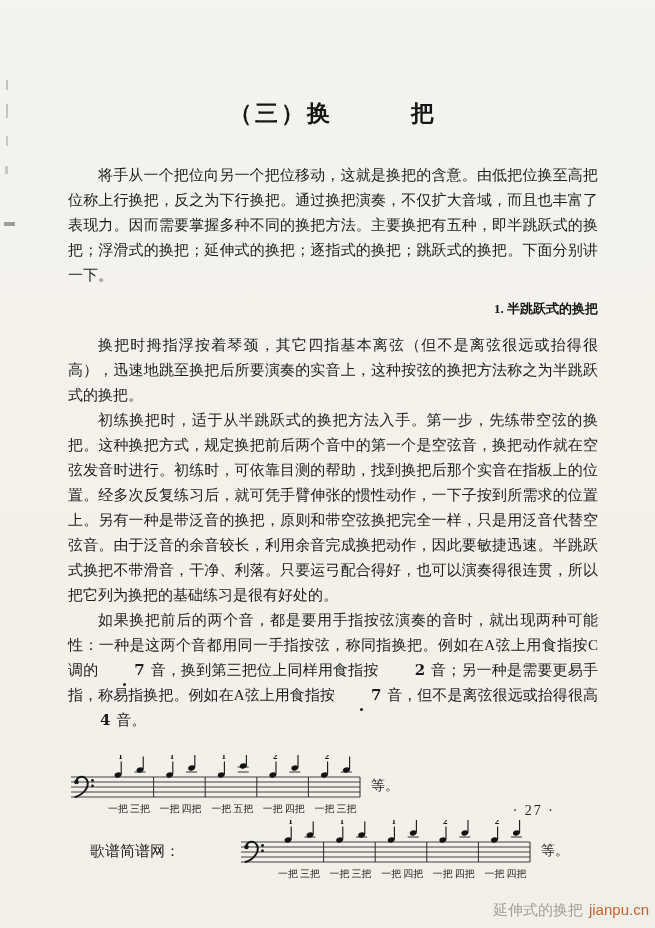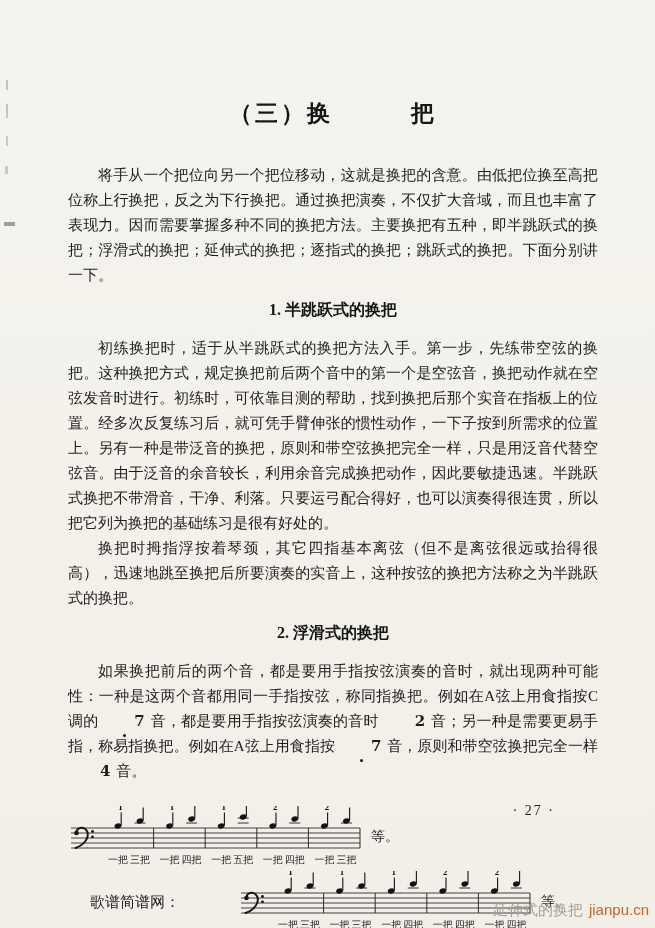--- a/index.html
+++ b/index.html
@@ -11,21 +11,21 @@
     font-family:"Liberation Serif","DejaVu Serif",serif;
     color:#1f1f1f;
     overflow:hidden;
   }
   .content{position:absolute;left:68px;top:98px;width:530px;}
   h1.title{
     font-size:23px;font-weight:bold;text-align:center;
     letter-spacing:3px;margin:0 0 34px 0;color:#161616;
   }
   h2.sec{
-    font-size:16px;font-weight:bold;text-align:center;
+    font-size:13px;font-weight:bold;text-align:right;
     margin:12px 0 15px 0;color:#141414;
   }
   p.body{
     font-size:15px;line-height:25px;margin:0;
     text-align:justify;color:#1c1c1c;
   }
   p.indent{text-indent:2em;}
   .jp{
     font-weight:bold;padding:0 2px;display:inline-block;
     font-family:"DejaVu Serif",serif;position:relative;
@@ -64,26 +64,25 @@
   <div class="artifact" style="left:4px;top:222px;width:11px;height:4px;opacity:.55;"></div>
 
   <div class="content">
 
     <h1 class="title">（三）换　　　把</h1>
 
     <p class="body indent">将手从一个把位向另一个把位移动，这就是换把的含意。由低把位换至高把位称上行换把，反之为下行换把。通过换把演奏，不仅扩大音域，而且也丰富了表现力。因而需要掌握多种不同的换把方法。主要换把有五种，即半跳跃式的换把；浮滑式的换把；延伸式的换把；逐指式的换把；跳跃式的换把。下面分别讲一下。</p>
 
     <h2 class="sec">1. 半跳跃式的换把</h2>
 
+    <p class="body indent">换把时拇指浮按着琴颈，其它四指基本离弦（但不是离弦很远或抬得很高），迅速地跳至换把后所要演奏的实音上，这种按弦的换把方法称之为半跳跃式的换把。</p>
     <p class="body indent">初练换把时，适于从半跳跃式的换把方法入手。第一步，先练带空弦的换把。这种换把方式，规定换把前后两个音中的第一个是空弦音，换把动作就在空弦发音时进行。初练时，可依靠目测的帮助，找到换把后那个实音在指板上的位置。经多次反复练习后，就可凭手臂伸张的惯性动作，一下子按到所需求的位置上。另有一种是带泛音的换把，原则和带空弦换把完全一样，只是用泛音代替空弦音。由于泛音的余音较长，利用余音完成换把动作，因此要敏捷迅速。半跳跃式换把不带滑音，干净、利落。只要运弓配合得好，也可以演奏得很连贯，所以把它列为换把的基础练习是很有好处的。</p>
-    <p class="body indent">换把时拇指浮按着琴颈，其它四指基本离弦（但不是离弦很远或抬得很高），迅速地跳至换把后所要演奏的实音上，这种按弦的换把方法称之为半跳跃式的换把。</p>
-
-    <h2 class="sec">2. 浮滑式的换把</h2>
-
-    <p class="body indent" id="s2para"><span>如果换把前后的两个音，都是要用手指按弦演奏的音时，就出现两种可能性：一种是这两个音都用同一手指按弦，称同指换把。例如在A弦上用食指按C调的 </span><span class="jp low">7</span><span> 音，都是要用手指按弦演奏的音时 </span><span class="jp">2</span><span> 音；另一种是需要更易手指，称易指换把。例如在A弦上用食指按 </span><span class="jp low">7</span><span> 音，原则和带空弦换把完全一样 </span><span class="jp">4</span><span> 音。</span></p>
+
+
+    <p class="body indent" id="s2para"><span>如果换把前后的两个音，都是要用手指按弦演奏的音时，就出现两种可能性：一种是这两个音都用同一手指按弦，称同指换把。例如在A弦上用食指按C调的 </span><span class="jp low">7</span><span> 音，换到第三把位上同样用食指按 </span><span class="jp">2</span><span> 音；另一种是需要更易手指，称易指换把。例如在A弦上用食指按 </span><span class="jp low">7</span><span> 音，但不是离弦很远或抬得很高 </span><span class="jp">4</span><span> 音。</span></p>
 
     <div class="examples" id="examples">
         <div class="ex-row">
           <svg viewBox="0 0 300 62" width="300" height="62" class="staff">
             <line x1="3" y1="22" x2="292" y2="22" stroke="#2c2c2c" stroke-width="0.9"></line>
             <line x1="3" y1="27" x2="292" y2="27" stroke="#2c2c2c" stroke-width="0.9"></line>
             <line x1="3" y1="32" x2="292" y2="32" stroke="#2c2c2c" stroke-width="0.9"></line>
             <line x1="3" y1="37" x2="292" y2="37" stroke="#2c2c2c" stroke-width="0.9"></line>
             <line x1="3" y1="42" x2="292" y2="42" stroke="#2c2c2c" stroke-width="0.9"></line>
             <g>

